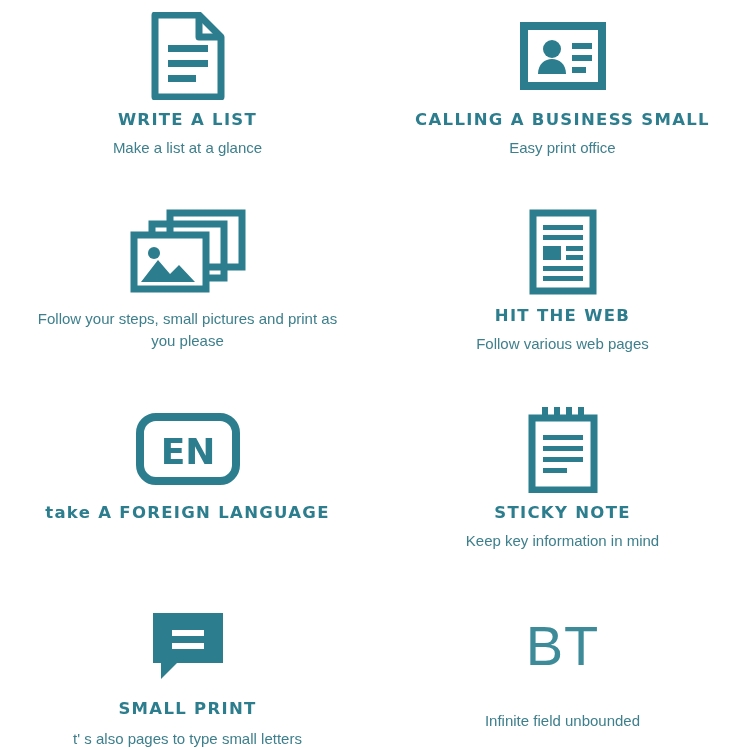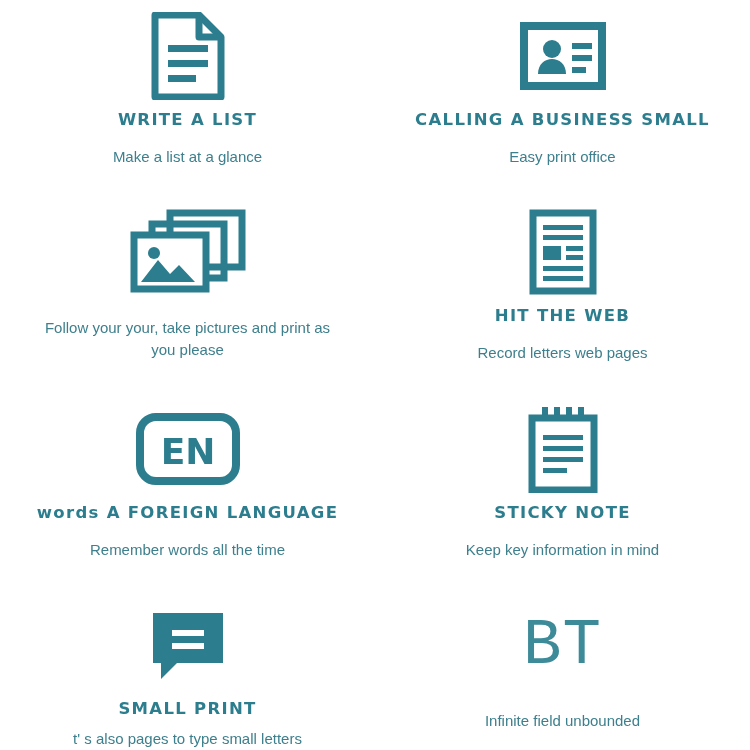--- a/index.html
+++ b/index.html
@@ -45,27 +45,27 @@
     color: #2c7d8d;
     text-align: center;
     margin-top: 6px;
     white-space: nowrap;
   }
   .desc {
     font-family: "Liberation Sans", sans-serif;
     font-size: 15px;
     color: #3d7f8c;
     text-align: center;
-    margin-top: 17px;
+    margin-top: 8px;
     line-height: 1.45;
     max-width: 310px;
   }
   .bt-text {
-    font-family: Liberation Mono, monospace;
-    font-size: 64px;
+    font-family: Liberation Sans, sans-serif;
+    font-size: 56px;
     color: #3d8b99;
     letter-spacing: 1px;
     line-height: 96px;
   }
   
   .r1 { padding-top: 8px; }
   .r2 { padding-top: 14px; }
   .r3 { padding-top: 16px; }
   .r4 { padding-top: 8px; }
   .cell.r4 .desc { margin-top: 10px; }
@@ -107,49 +107,48 @@
   <div class="cell r2">
     <div class="icon-wrap">
       <svg width="116" height="86" viewBox="0 0 116 86" aria-hidden="true">
         <rect x="40" y="4" width="72" height="54" fill="none" stroke="#2c7d8d" stroke-width="7"></rect>
         <rect x="22" y="15" width="72" height="54" fill="none" stroke="#2c7d8d" stroke-width="7"></rect>
         <rect x="4" y="26" width="72" height="54" fill="#ffffff" stroke="#2c7d8d" stroke-width="7"></rect>
         <circle cx="24" cy="44" r="6" fill="#2c7d8d"></circle>
         <path d="M11 73 l17-22 l12 14 l9-9 l16 17 Z" fill="#2c7d8d"></path>
       </svg>
     </div>
-    <div class="desc">Follow your your,  take pictures and print as you please</div>
+    <div class="desc">Follow your steps,  small pictures and print as you please</div>
   </div>
 
   <div class="cell r2">
     <div class="icon-wrap">
       <svg width="68" height="86" viewBox="0 0 68 86" aria-hidden="true">
         <rect x="4" y="4" width="60" height="78" fill="none" stroke="#2c7d8d" stroke-width="7"></rect>
         <rect x="14" y="16" width="40" height="5" fill="#2c7d8d"></rect>
         <rect x="14" y="26" width="40" height="5" fill="#2c7d8d"></rect>
         <rect x="14" y="37" width="18" height="14" fill="#2c7d8d"></rect>
         <rect x="37" y="37" width="17" height="5" fill="#2c7d8d"></rect>
         <rect x="37" y="46" width="17" height="5" fill="#2c7d8d"></rect>
         <rect x="14" y="57" width="40" height="5" fill="#2c7d8d"></rect>
         <rect x="14" y="67" width="40" height="5" fill="#2c7d8d"></rect>
       </svg>
     </div>
     <div class="title">HIT THE WEB</div>
-    <div class="desc">Record letters web pages</div>
+    <div class="desc">Follow various web pages</div>
   </div>
 
   <div class="cell r3">
     <div class="icon-wrap">
       <svg width="104" height="72" viewBox="0 0 104 72" aria-hidden="true">
         <rect x="4" y="4" width="96" height="64" rx="16" ry="16" fill="none" stroke="#2c7d8d" stroke-width="8"></rect>
         <text x="52" y="51" text-anchor="middle" font-family="DejaVu Sans, sans-serif" font-size="36" font-weight="bold" fill="#2c7d8d">EN</text>
       </svg>
     </div>
-    <div class="title">words A FOREIGN LANGUAGE</div>
-    <div class="desc">Remember words all the time</div>
+    <div class="title">take A FOREIGN LANGUAGE</div>
   </div>
 
   <div class="cell r3">
     <div class="icon-wrap">
       <svg width="74" height="88" viewBox="0 0 74 88" aria-hidden="true">
         <rect x="16" y="2" width="6" height="14" fill="#2c7d8d"></rect>
         <rect x="28" y="2" width="6" height="14" fill="#2c7d8d"></rect>
         <rect x="40" y="2" width="6" height="14" fill="#2c7d8d"></rect>
         <rect x="52" y="2" width="6" height="14" fill="#2c7d8d"></rect>
         <rect x="6" y="13" width="62" height="72" fill="none" stroke="#2c7d8d" stroke-width="7"></rect>

